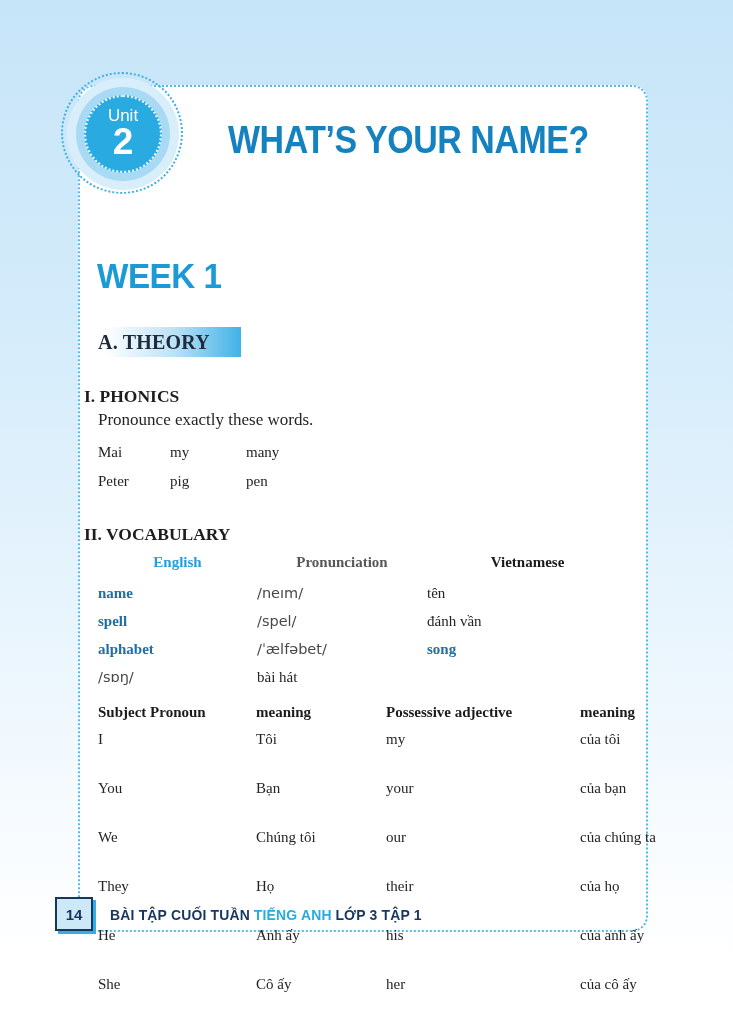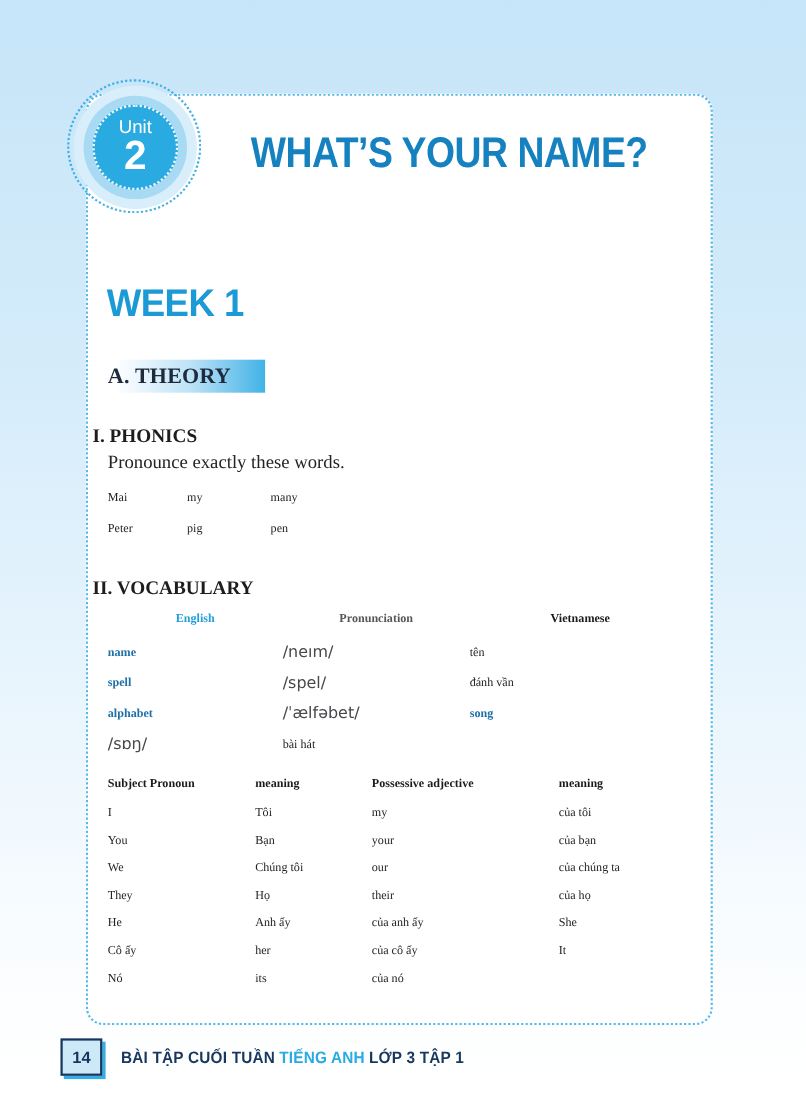--- a/index.html
+++ b/index.html
@@ -66,43 +66,43 @@
     font-size:17.5px; font-weight:700; color:#1d1d1f;
   }
   .instruction{
     position:absolute; left:98px; top:410px; z-index:3;
     font-family:"Liberation Serif","DejaVu Serif",serif;
     font-size:17px; color:#242424;
   }
   .grid{ position:absolute; left:98px; z-index:3; display:grid; width:530px; }
   .grid .cell{
     font-family:"Liberation Serif","DejaVu Serif",serif;
-    font-size:11px; color:#242424; white-space:nowrap;
+    font-size:15px; color:#242424; white-space:nowrap;
   }
   
   .phonics-grid{ top:438px; grid-template-columns:72px 76px 1fr; line-height:29px; }
   
   .vocab-grid{ grid-template-columns:159px 170px 1fr; }
   .vocab-head{ top:552px; line-height:20px; }
   .vocab-head .cell{ font-weight:700; color:#1b1b1b;text-align:center; }
   .vocab-head .c0{ color:#259fda; }
   .vocab-head .c1{ color:#55575a; }
   .vocab-body{ top:579px; line-height:28px; }
   .vocab-body .c0{ font-weight:700; color:#1e6fa6; }
   .vocab-body .c1{
     font-family:"DejaVu Sans",sans-serif; font-size:14.5px; color:#46484b;
   }
   
-  .pron-grid{ grid-template-columns:134px 106px 170px 1fr; }
+  .pron-grid{ grid-template-columns:134px 106px 170px 1fr;gap:24px; }
   .pron-head{ top:702px; line-height:20px; }
   .pron-head .cell{ font-weight:700; color:#1b1b1b; }
   .pron-body{ top:727px; line-height:25.1px; }
   
   .footer{
-    position:absolute; left:55px; top:944px; z-index:3;
+    position:absolute; left:55px; top:897px; z-index:3;
     display:flex; align-items:center;
   }
   .pagenum{
     width:38px; height:34px; background:#cde9f8;
     border:2px solid #16365c; box-shadow:3px 3px 0 #35aee5;
     display:flex; align-items:center; justify-content:center;
     font-size:15px; font-weight:700; color:#16365c;
   }
   .footer-text{
     margin-left:17px; font-size:15px; font-weight:700; color:#17375e;
@@ -186,20 +186,21 @@
       <span class="cell c0">We</span>
       <span class="cell c1">Chúng tôi</span>
       <span class="cell c2">our</span>
       <span class="cell c3">của chúng ta</span>
       <span class="cell c0">They</span>
       <span class="cell c1">Họ</span>
       <span class="cell c2">their</span>
       <span class="cell c3">của họ</span>
       <span class="cell c0">He</span>
       <span class="cell c1">Anh ấy</span>
+      <span class="cell c2">his</span>
       <span class="cell c3">của anh ấy</span>
       <span class="cell c0">She</span>
       <span class="cell c1">Cô ấy</span>
       <span class="cell c2">her</span>
       <span class="cell c3">của cô ấy</span>
       <span class="cell c0">It</span>
       <span class="cell c1">Nó</span>
       <span class="cell c2">its</span>
       <span class="cell c3">của nó</span>
     </div>

